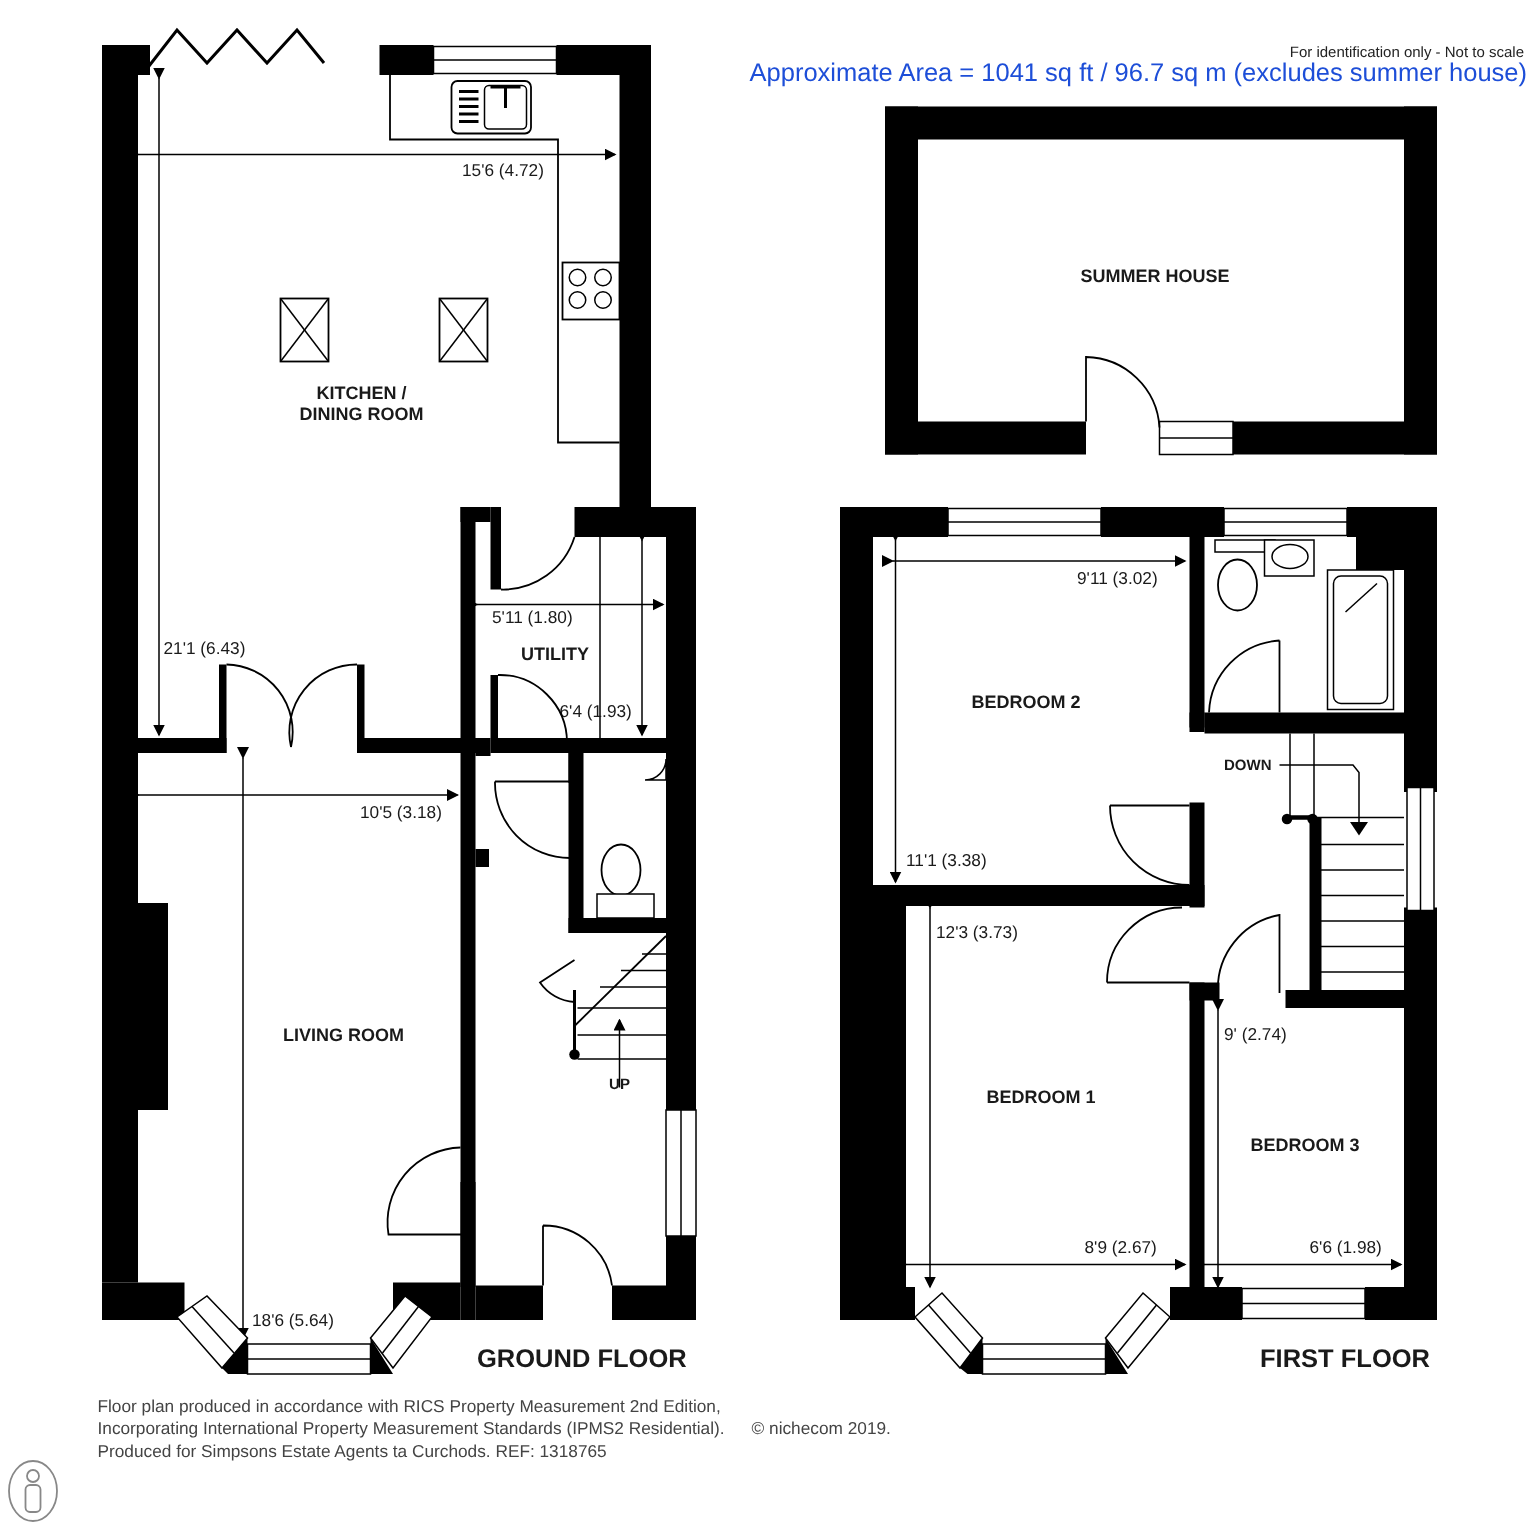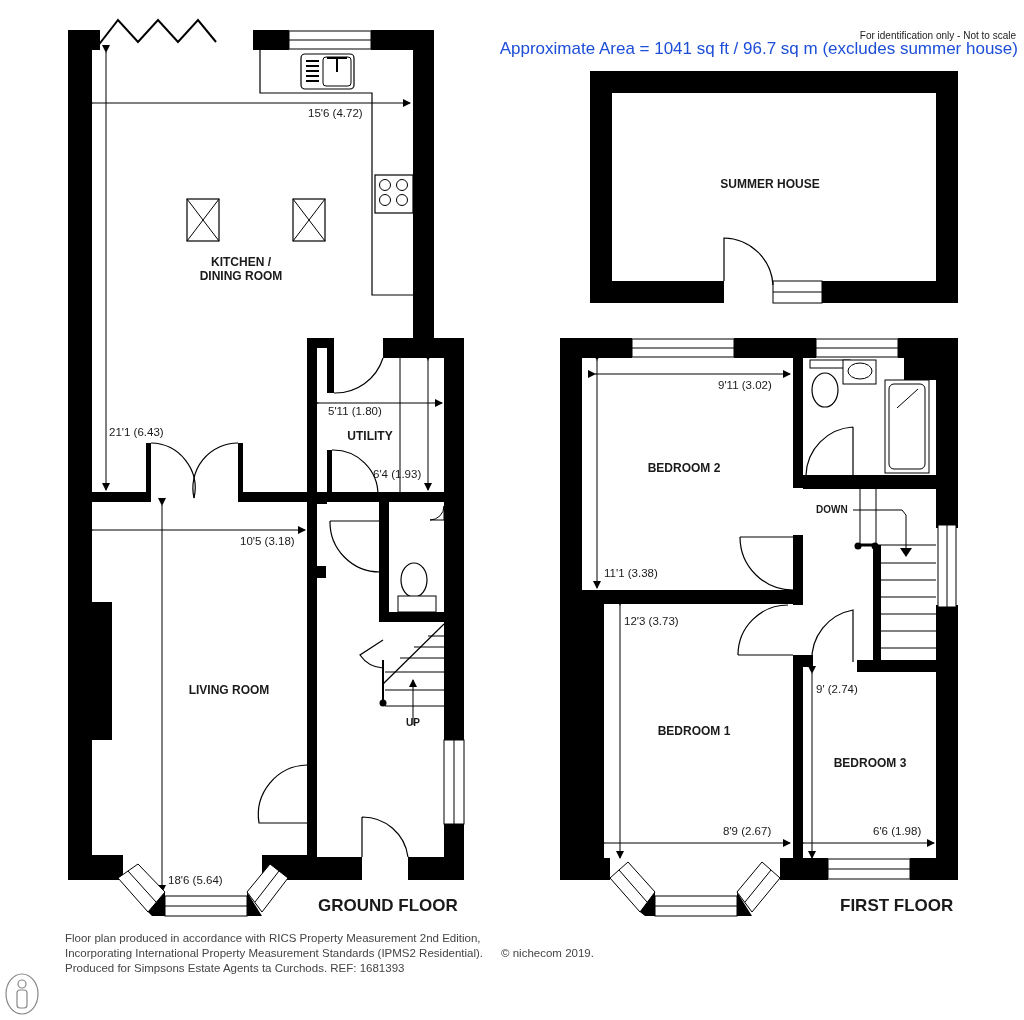--- a/index.html
+++ b/index.html
@@ -280,14 +280,14 @@
 
 <svg class="logo" viewBox="0 0 36 44">
   <ellipse cx="18" cy="22" rx="16" ry="20" fill="none" stroke="#888" stroke-width="1.2"></ellipse>
   <circle cx="18" cy="12" r="4" fill="none" stroke="#888" stroke-width="1.2"></circle>
   <rect x="13" y="18" width="10" height="18" rx="3" fill="none" stroke="#888" stroke-width="1.2"></rect>
 </svg>
 
 <div class="footer">
   <div>Floor plan produced in accordance with RICS Property Measurement 2nd Edition,</div>
   <div><span>Incorporating International Property Measurement Standards (IPMS2 Residential).</span><span class="copy">© nichecom 2019.</span></div>
-  <div>Produced for Simpsons Estate Agents ta Curchods.   REF: 1681393</div>
+  <div>Produced for Simpsons Estate Agents ta Curchods.   REF: 1318765</div>
 </div>
 
 </body></html>

